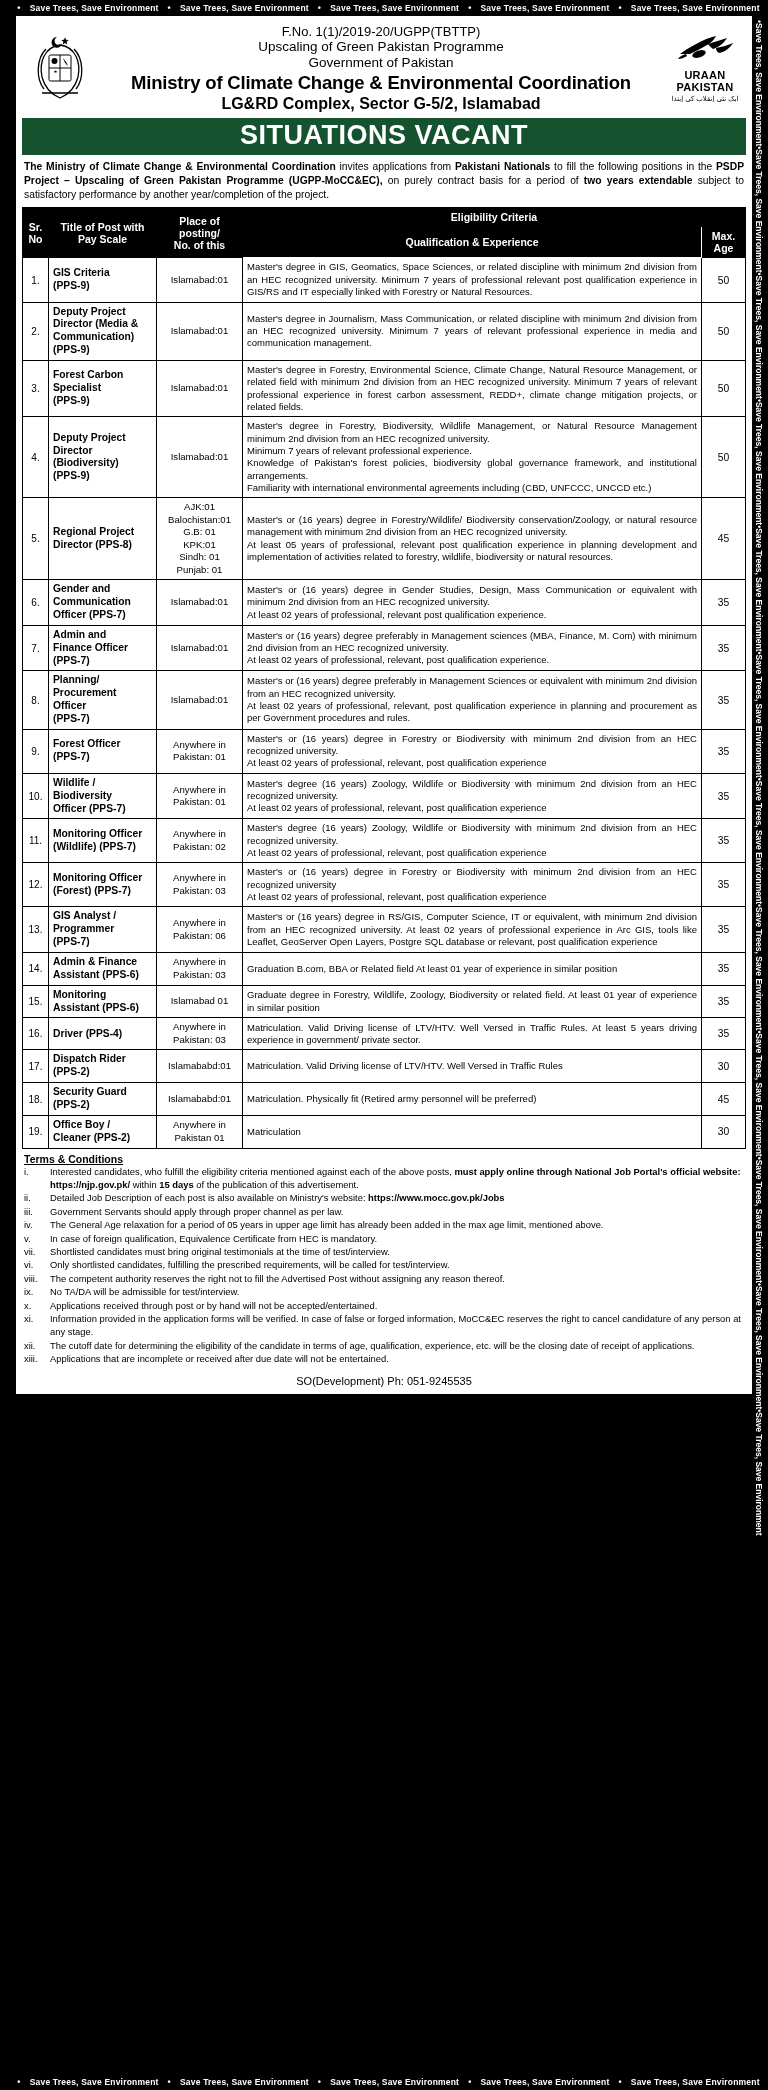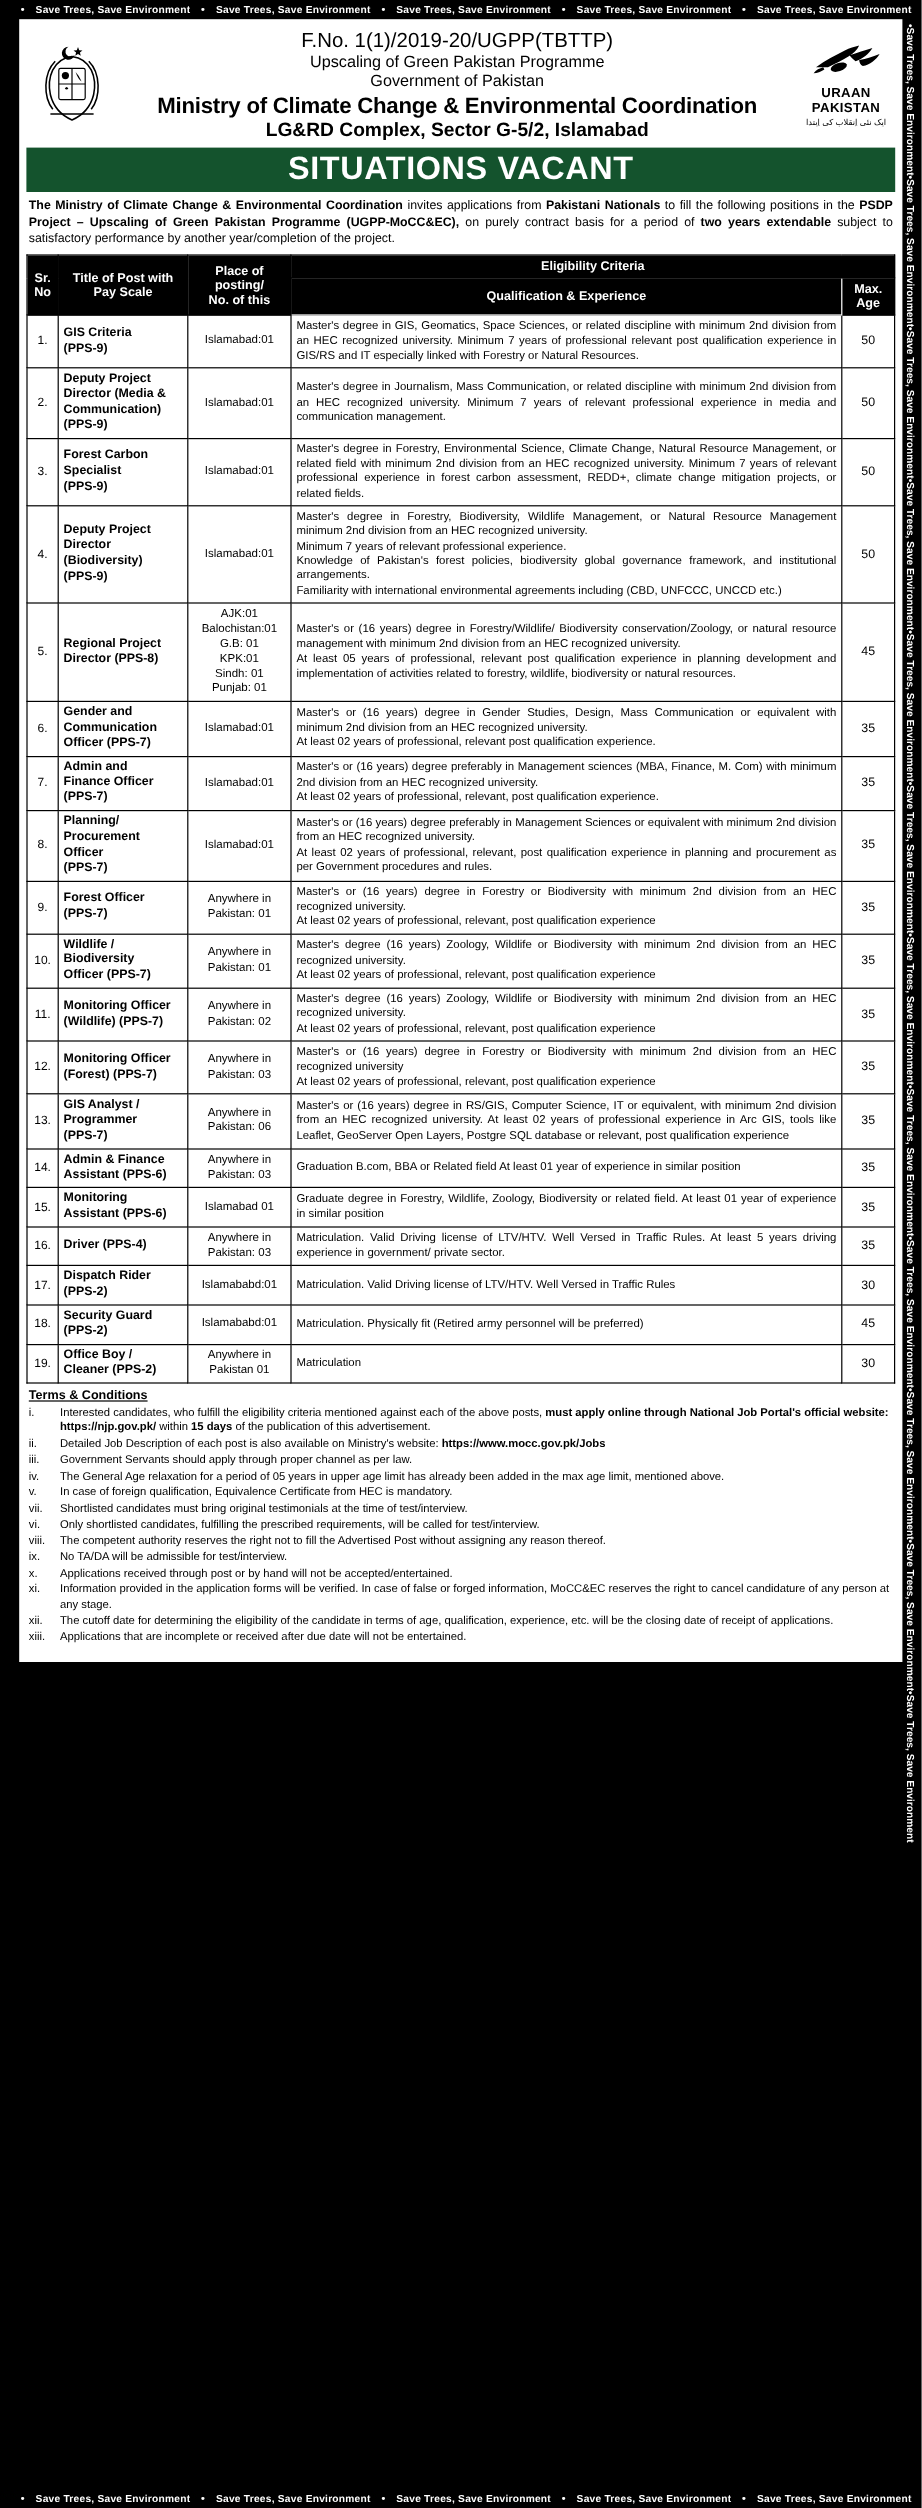--- a/index.html
+++ b/index.html
@@ -67,21 +67,21 @@
 
   
   .masthead {
     display: flex;
     align-items: center;
     padding: 4px 2px 2px 2px;
   }
   .crest { width: 72px; flex: 0 0 72px; text-align: center; }
   .crest svg { display: block; margin: 0 auto; }
   .mast-mid { flex: 1 1 auto; text-align: center; line-height: 1.18; }
-  .mast-mid .fno { font-size: 17px; }
+  .mast-mid .fno { font-size: 13px; }
   .mast-mid .l2 { font-size: 13.5px; }
   .mast-mid .l3 { font-size: 13.5px; }
   .mast-mid .ministry {
     font-size: 18.5px;
     font-weight: bold;
     letter-spacing: -.2px;
     margin-top: 1px;
   }
   .mast-mid .addr { font-size: 16px; margin-top: 1px; font-weight: bold; }
   .uraan { width: 78px; flex: 0 0 78px; text-align: center; }
@@ -742,18 +742,19 @@
           <span class="num">xii.</span>
           <span class="txt">The cutoff date for determining the eligibility of the candidate in terms of age, qualification, experience, etc. will be the closing date of receipt of applications.</span>
         </li>
         <li>
           <span class="num">xiii.</span>
           <span class="txt">Applications that are incomplete or received after due date will not be entertained.</span>
         </li>
       </ol>
 
     <div class="sig">
+      <div>SO(Development) Ph: 051-9245535</div>
     </div>
 
   </div>
 
   <div class="strip-h" id="strip-bottom" style="position:absolute;left:0;right:0;bottom:0;"><span class="dot">•</span>Save Trees, Save Environment<span class="dot">•</span>Save Trees, Save Environment<span class="dot">•</span>Save Trees, Save Environment<span class="dot">•</span>Save Trees, Save Environment<span class="dot">•</span>Save Trees, Save Environment</div>
 </div>
 
 </body></html>

